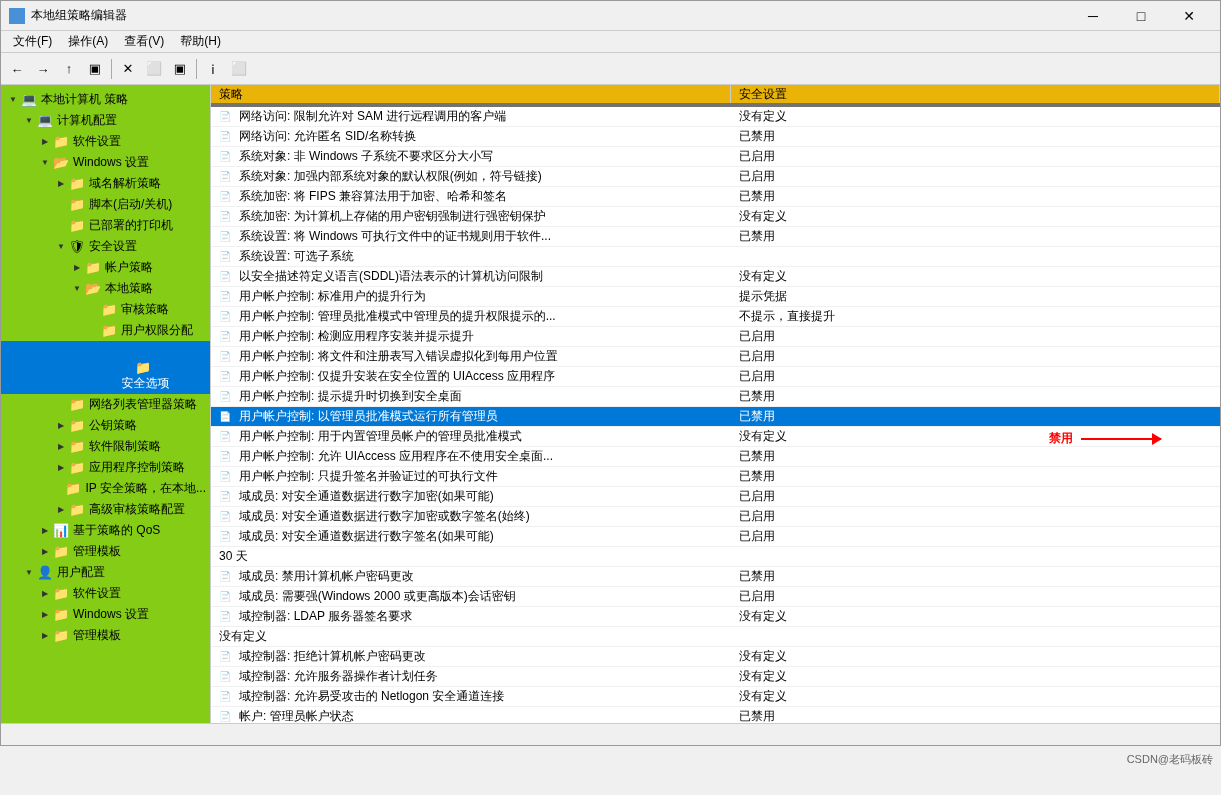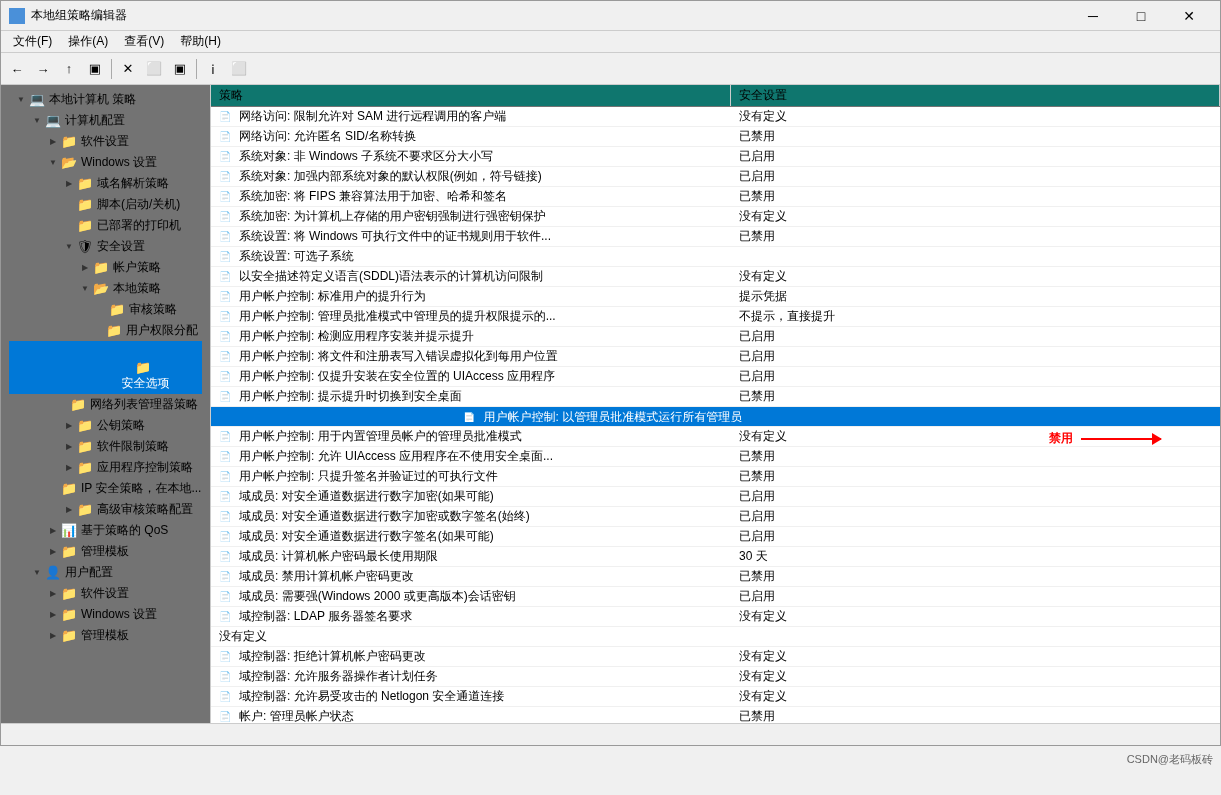--- a/index.html
+++ b/index.html
@@ -106,25 +106,25 @@
     
     .main-content {
       flex: 1;
       display: flex;
       overflow: hidden;
     }
 
     
     .left-panel {
       width: 210px;
-      background: #737373;
+      background: #84cc16;
       border-right: 1px solid #ccc;
       overflow-y: auto;
       overflow-x: auto;
-      padding: 4px 8px;
+      padding: 4px 0;
     }
 
     .tree-item {
       display: flex;
       align-items: center;
       padding: 2px 4px;
       cursor: pointer;
       white-space: nowrap;
       font-size: 12px;
     }
@@ -171,22 +171,22 @@
     .right-panel {
       flex: 1;
       display: flex;
       flex-direction: column;
       background: #fff;
       overflow: hidden;
     }
 
     .list-header {
       display: flex;
-      background: #0f766e;
-      border-bottom: 1px solid #737373;
+      background: #eab308;
+      border-bottom: 4px solid #737373;
       height: 22px;
       align-items: center;
       flex-shrink: 0;
     }
     .list-header-col {
       padding: 2px 8px;
       font-size: 12px;
       font-weight: normal;
       border-right: 1px solid #ccc;
       height: 100%;
@@ -204,21 +204,21 @@
       overflow-x: hidden;
     }
 
     .list-row {
       display: flex;
       align-items: center;
       height: 20px;
       border-bottom: 1px solid #f0f0f0;
       cursor: default;
     }
-    .list-row.selected { background: #0078d7; color: white; flex-direction: column; }
+    .list-row.selected { background: #0078d7; color: white; }
 
     .list-row-cell {
       padding: 2px 8px;
       font-size: 12px;
       white-space: nowrap;
       overflow: hidden;
       text-overflow: ellipsis;
     }
     .cell-policy { width: 520px; }
     .cell-security { flex: 1; }
@@ -570,21 +570,20 @@
           </div>
           <div class="list-row">
             <div class="list-row-cell cell-policy"><span style="display: inline-block; width: 16px; height: 12px; margin-right: 4px; font-size: 10px; color: rgb(136, 136, 136);">📄</span>域成员: 对安全通道数据进行数字加密或数字签名(始终)</div>
             <div class="list-row-cell cell-security">已启用</div>
           </div>
           <div class="list-row">
             <div class="list-row-cell cell-policy"><span style="display: inline-block; width: 16px; height: 12px; margin-right: 4px; font-size: 10px; color: rgb(136, 136, 136);">📄</span>域成员: 对安全通道数据进行数字签名(如果可能)</div>
             <div class="list-row-cell cell-security">已启用</div>
           </div>
           <div class="list-row">
-            <div class="list-row-cell cell-policy"><span style="display: inline-block; width: 16px; height: 12px; margin-right: 4px; font-size: 10px; color: rgb(136, 136, 136);">📄</span>域成员: 计算机帐户密码最长使用期限</div>
             <div class="list-row-cell cell-security">30 天</div>
           </div>
           <div class="list-row">
             <div class="list-row-cell cell-policy"><span style="display: inline-block; width: 16px; height: 12px; margin-right: 4px; font-size: 10px; color: rgb(136, 136, 136);">📄</span>域成员: 禁用计算机帐户密码更改</div>
             <div class="list-row-cell cell-security">已禁用</div>
           </div>
           <div class="list-row">
             <div class="list-row-cell cell-policy"><span style="display: inline-block; width: 16px; height: 12px; margin-right: 4px; font-size: 10px; color: rgb(136, 136, 136);">📄</span>域成员: 需要强(Windows 2000 或更高版本)会话密钥</div>
             <div class="list-row-cell cell-security">已启用</div>
           </div>

